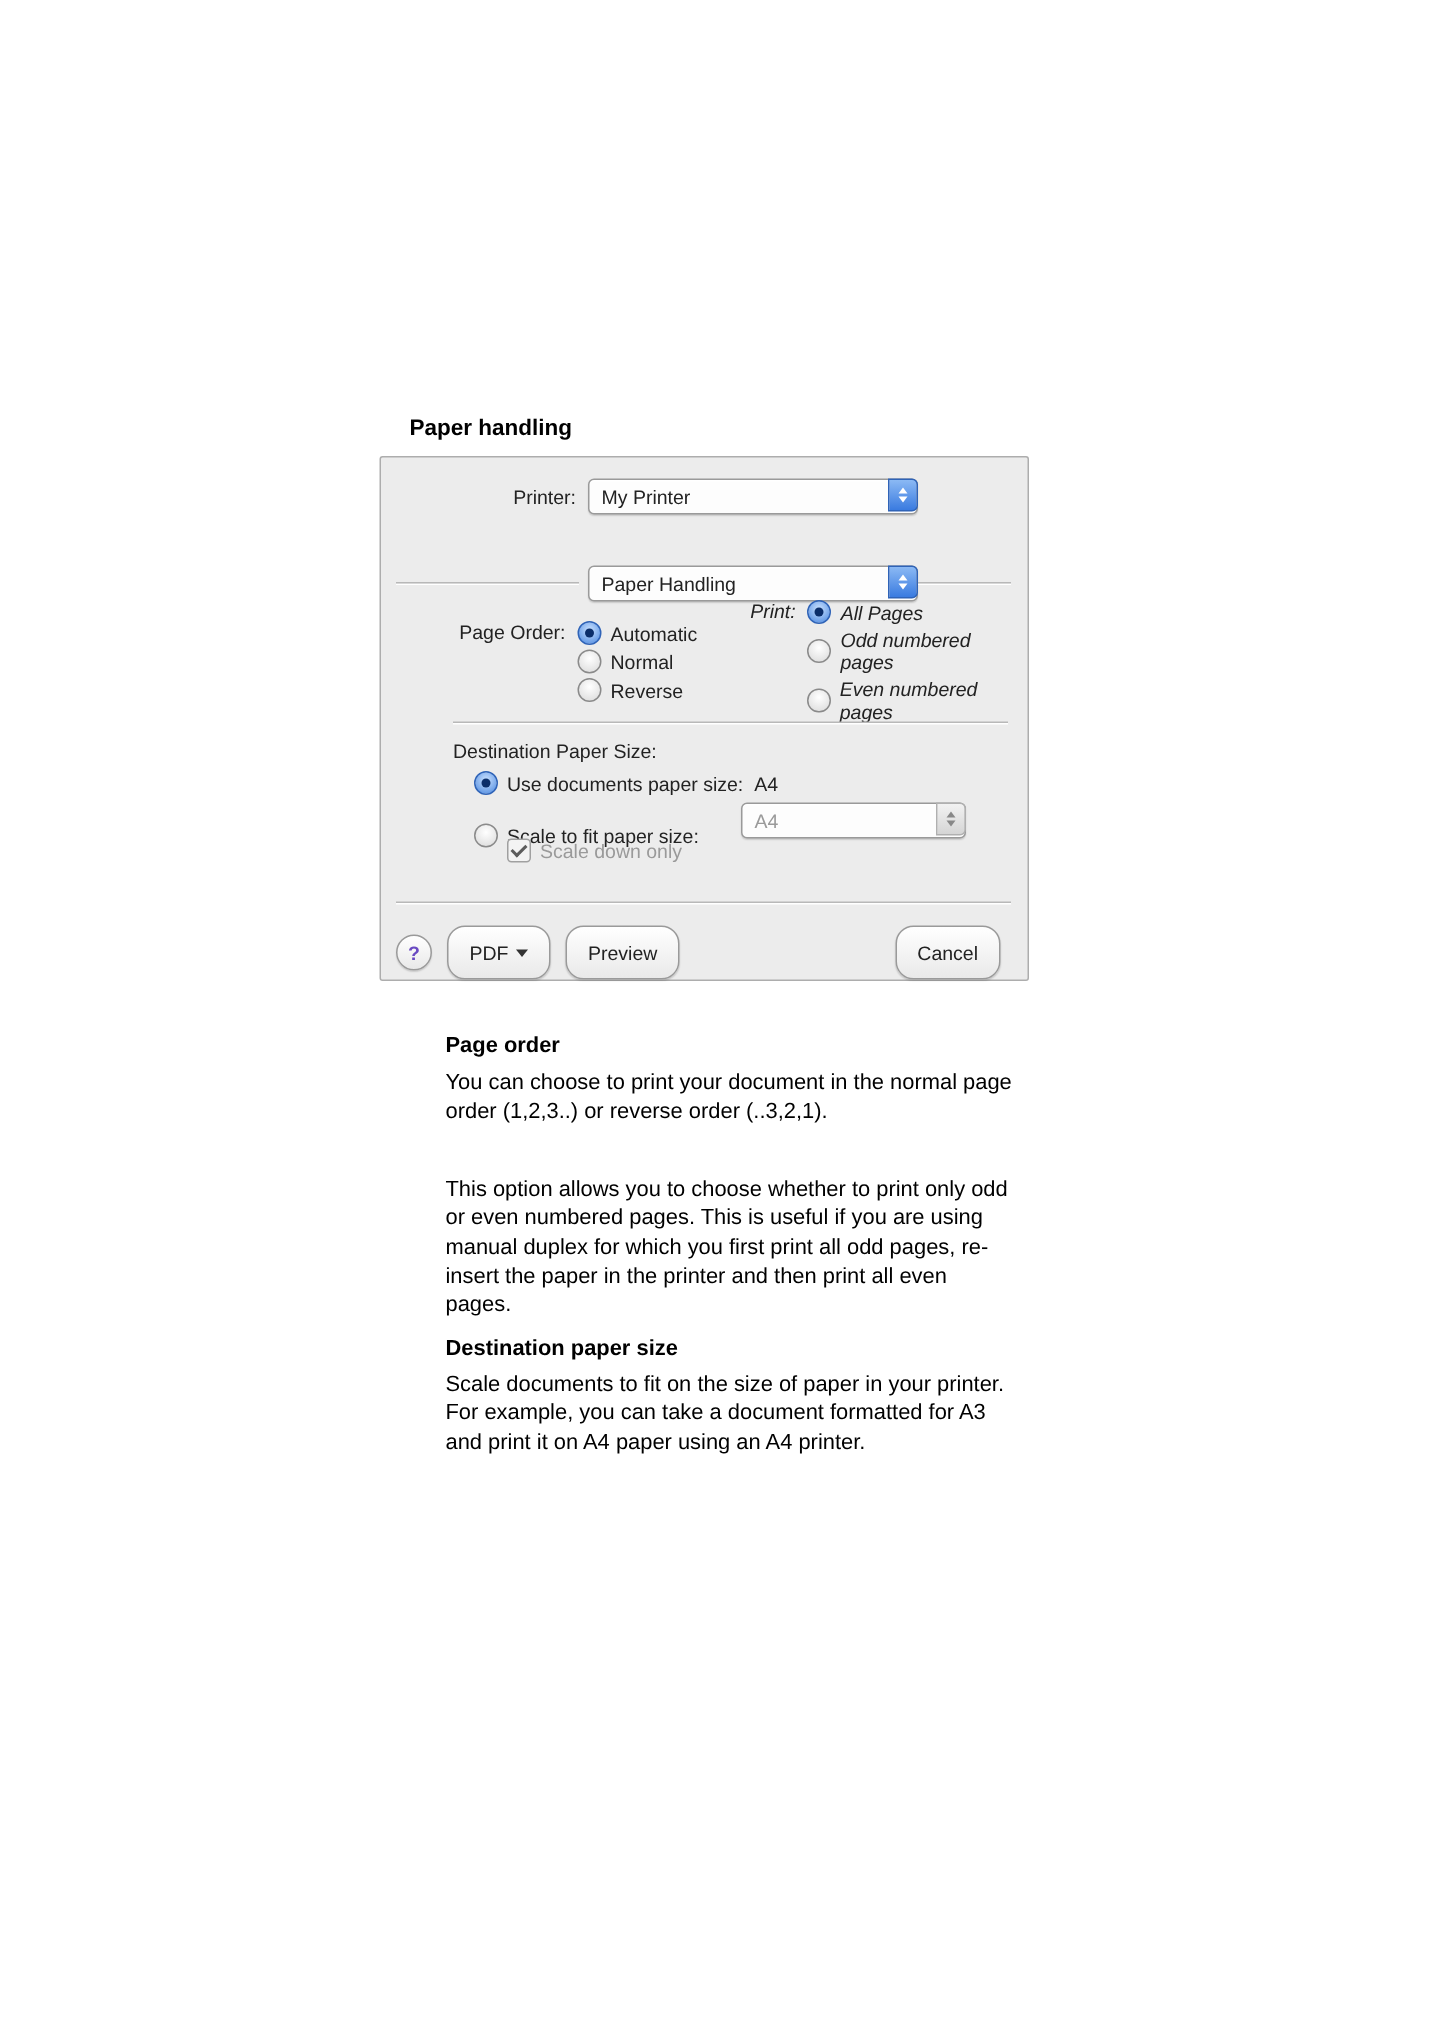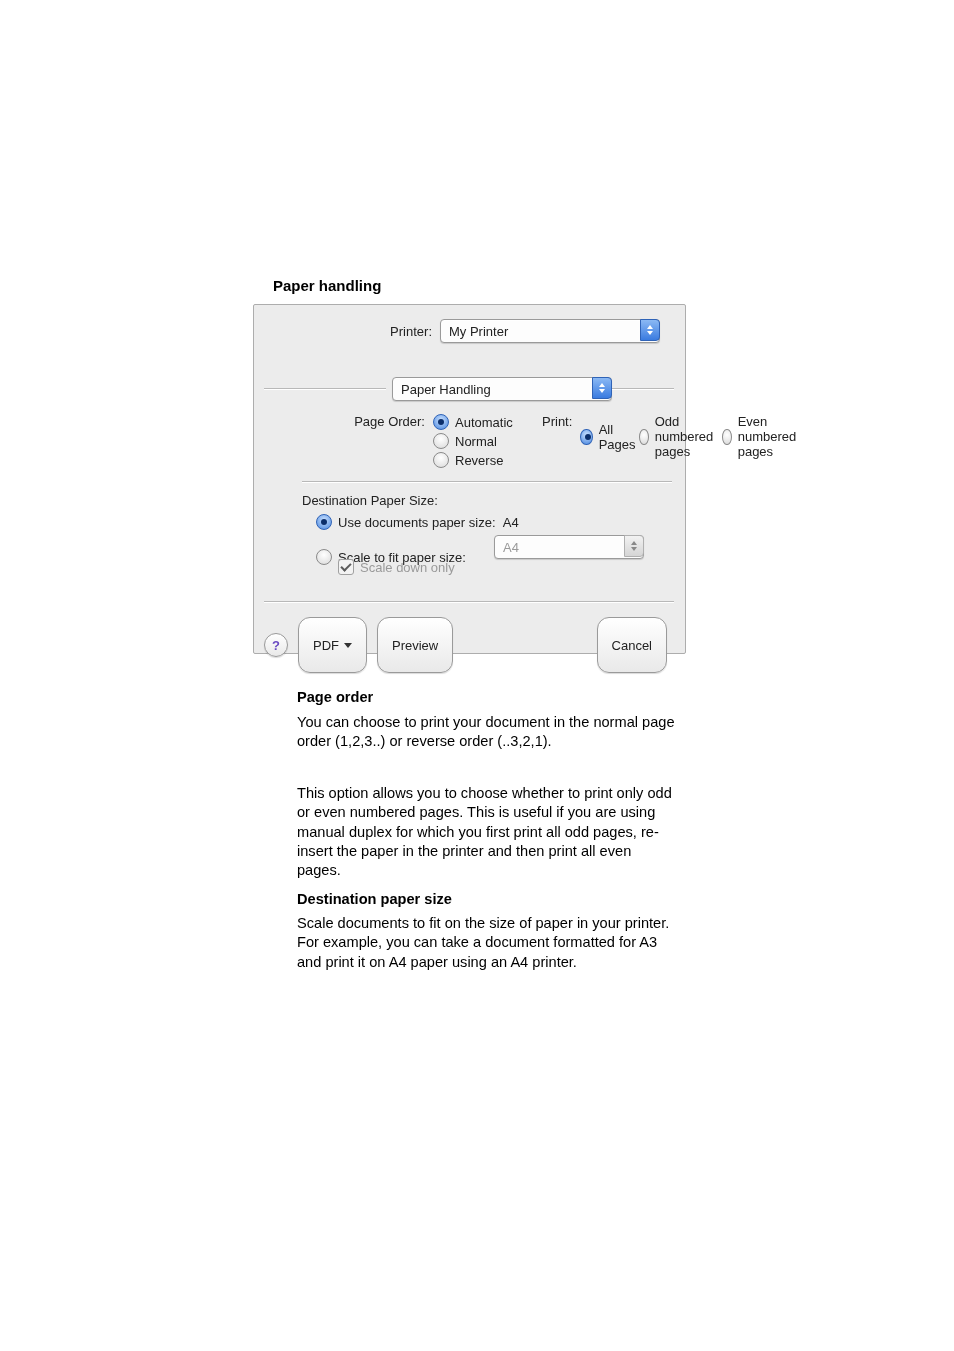--- a/index.html
+++ b/index.html
@@ -41,21 +41,20 @@
 
   .row {
     position: absolute;
     display: flex;
     align-items: center;
   }
   .lbl {
     text-align: right;
     margin-right: 8px;
     font-size: 13px;
-    margin-left: 48px;
   }
   .select {
     display: inline-flex;
     align-items: center;
     height: 22px;
     background: #fdfdfd;
     border: 1px solid #9a9a9a;
     border-radius: 4px;
     box-shadow: 0 1px 0 #fff inset, 0 1px 1px rgba(0,0,0,0.15);
     font-size: 13px;
@@ -161,21 +160,21 @@
   }
   .checkbox.disabled { color: #9a9a9a; }
 
   .disabled-txt { color: #9a9a9a; }
 
   .btn {
     display: inline-flex;
     align-items: center;
     justify-content: center;
     height: 22px;
-    padding: 16px 14px;
+    padding: 6px 14px;
     background: linear-gradient(#ffffff, #e9e9e9);
     border: 1px solid #9a9a9a;
     border-radius: 12px;
     font-size: 13px;
     box-shadow: 0 1px 1px rgba(0,0,0,0.15);
   }
   .help-btn {
     width: 22px; height: 22px;
     border-radius: 50%;
     border: 1px solid #9a9a9a;
@@ -260,24 +259,24 @@
             <span>Normal</span>
           </div>
           <div class="radio">
             <span class="dot"></span>
             <span>Reverse</span>
           </div>
         </div>
       </div>
     </div>
 
-    <div style="position:absolute; left:240px; top:109px;">
+    <div style="position:absolute; left:240px; top:95px;font-style:italic;">
       <div style="display:flex;">
         <div class="lbl" style="width:38px; text-align:right;">Print:</div>
-        <div style="display:flex; flex-direction:row;">
+        <div style="display:flex; flex-direction:column;">
           <div class="radio selected">
             <span class="dot"></span>
             <span>All Pages</span>
           </div>
           <div class="radio">
             <span class="dot"></span>
             <span>Odd numbered pages</span>
           </div>
           <div class="radio">
             <span class="dot"></span>

